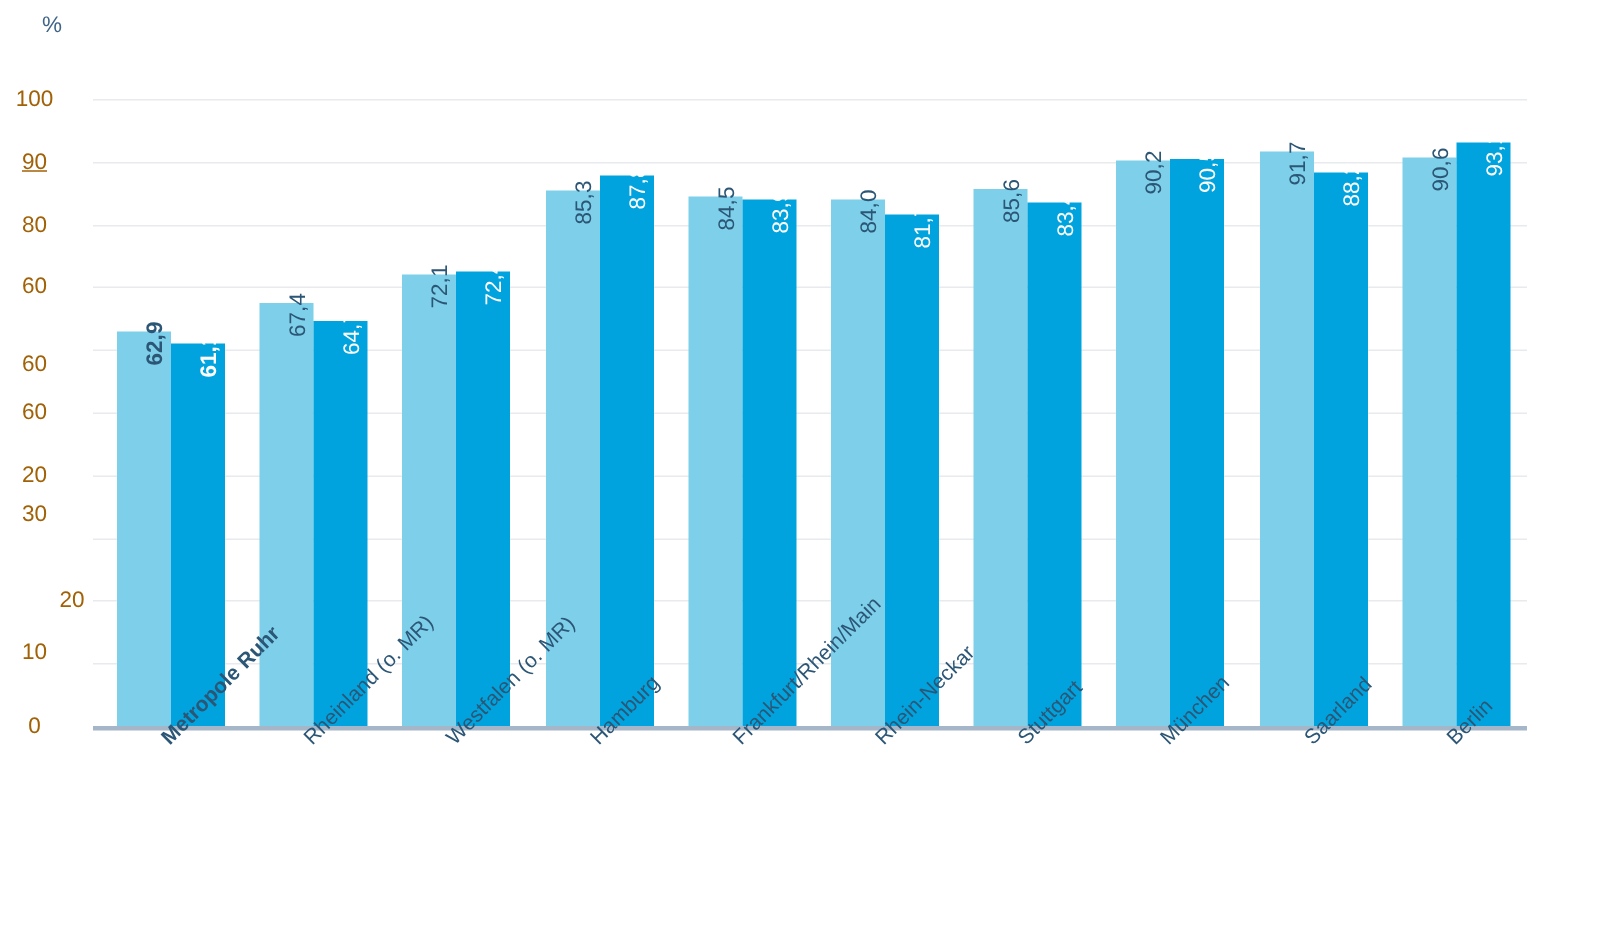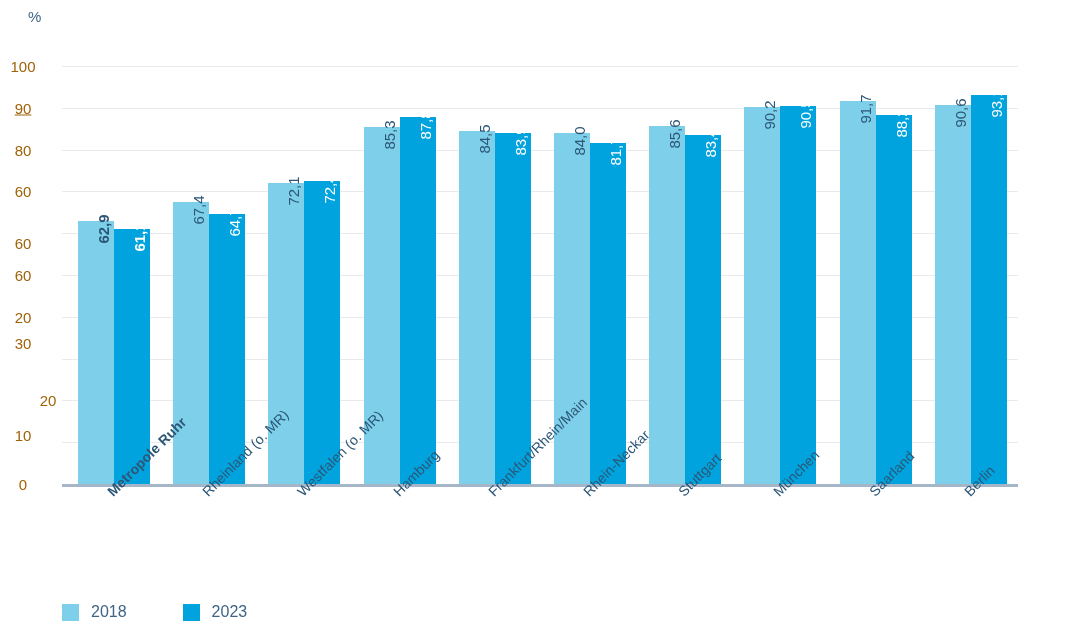--- a/index.html
+++ b/index.html
@@ -265,24 +265,14 @@
       <div class="xlabel" style="left: 232.4px;">Westfalen (o. MR)</div>
       <div class="xlabel" style="left: 327.6px;">Hamburg</div>
       <div class="xlabel" style="left: 422.8px;">Frankfurt/Rhein/Main</div>
       <div class="xlabel" style="left: 518px;">Rhein-Neckar</div>
       <div class="xlabel" style="left: 613.2px;">Stuttgart</div>
       <div class="xlabel" style="left: 708.4px;">München</div>
       <div class="xlabel" style="left: 803.6px;">Saarland</div>
       <div class="xlabel" style="left: 898.8px;">Berlin</div>
     </div>
 
-  <div class="legend" id="legend">
-      <div class="legend-item">
-        <span class="legend-swatch" style="background: rgb(126, 208, 234);"></span>
-        <span class="legend-label">2018</span>
-      </div>
-      <div class="legend-item">
-        <span class="legend-swatch" style="background: rgb(0, 163, 221);"></span>
-        <span class="legend-label">2023</span>
-      </div>
-    </div>
 
 </div>
 
 </body></html>

